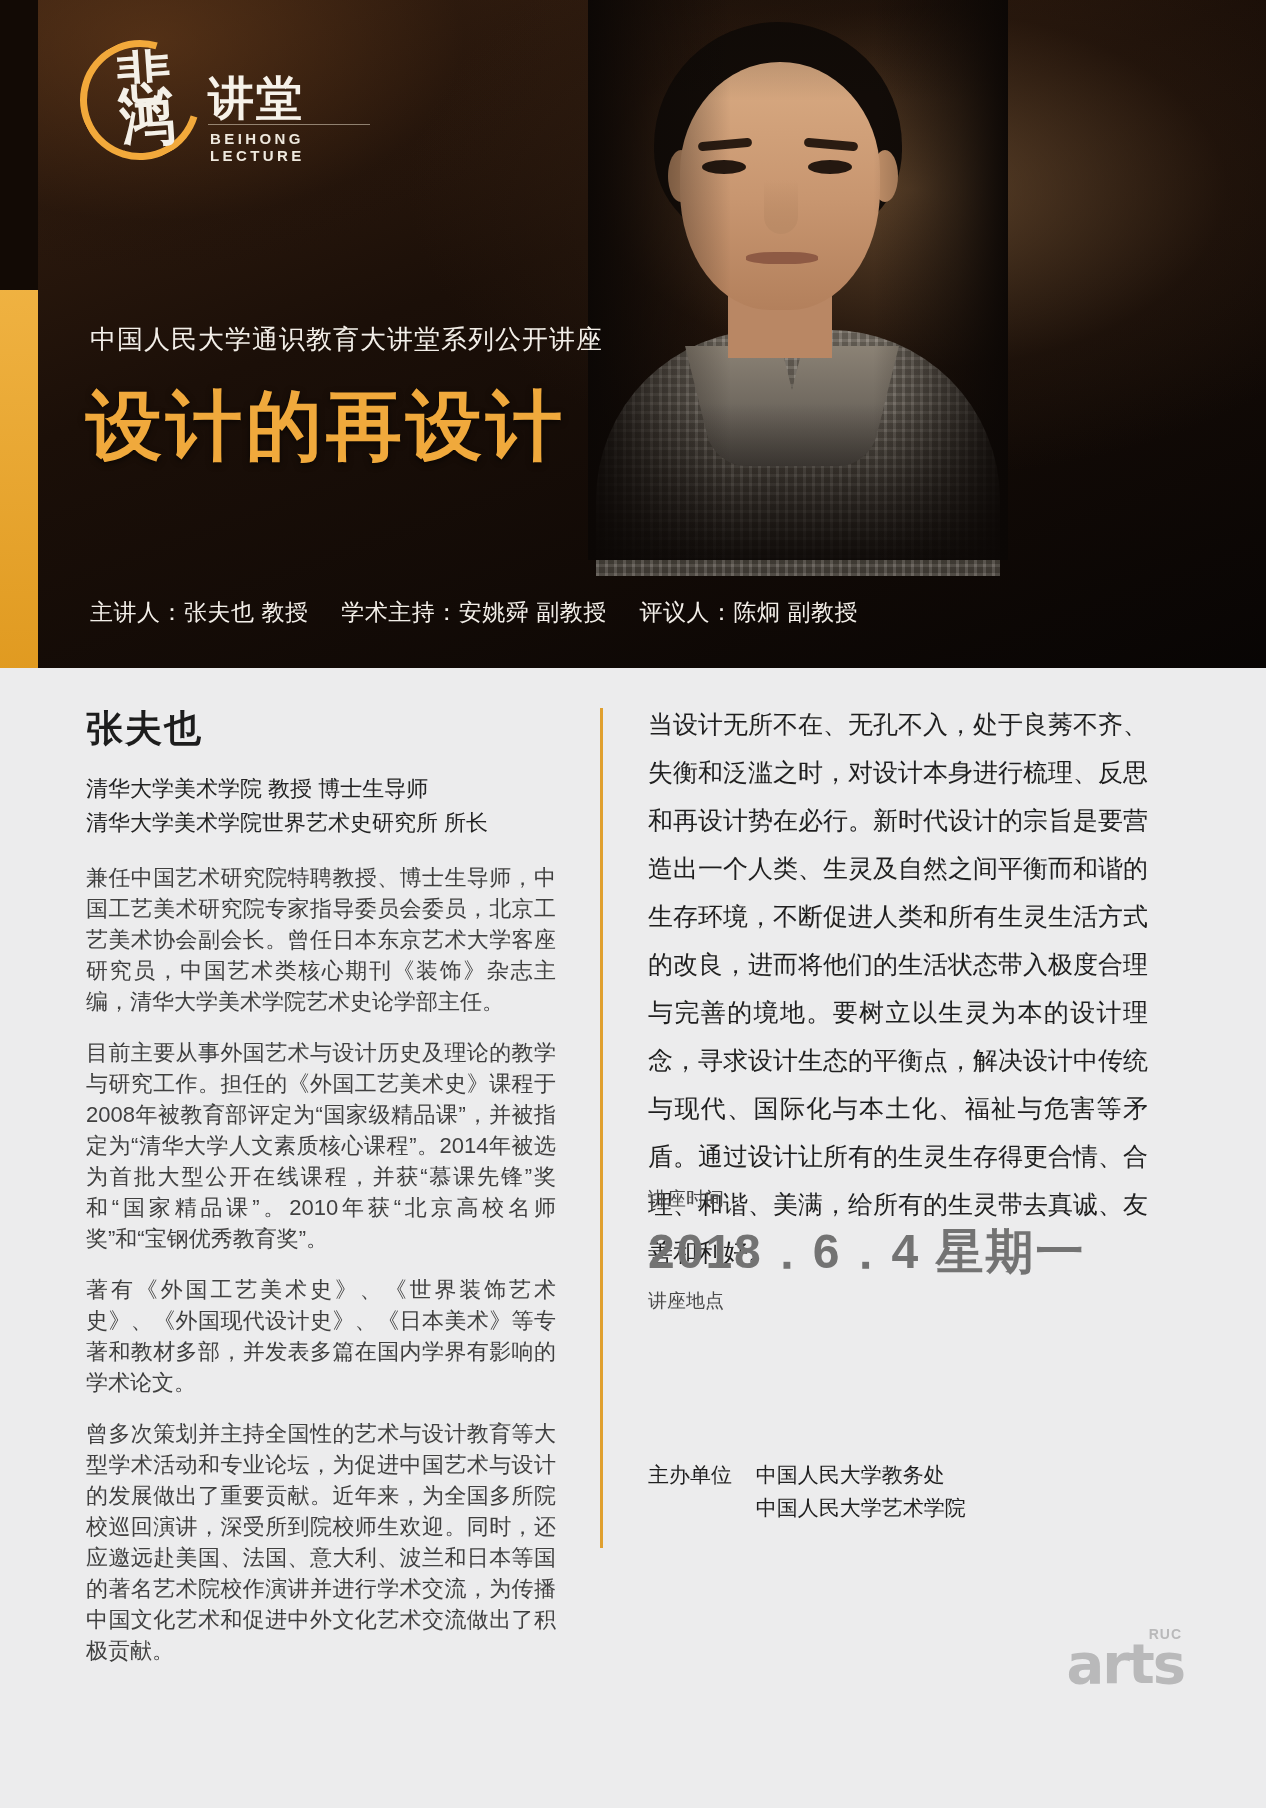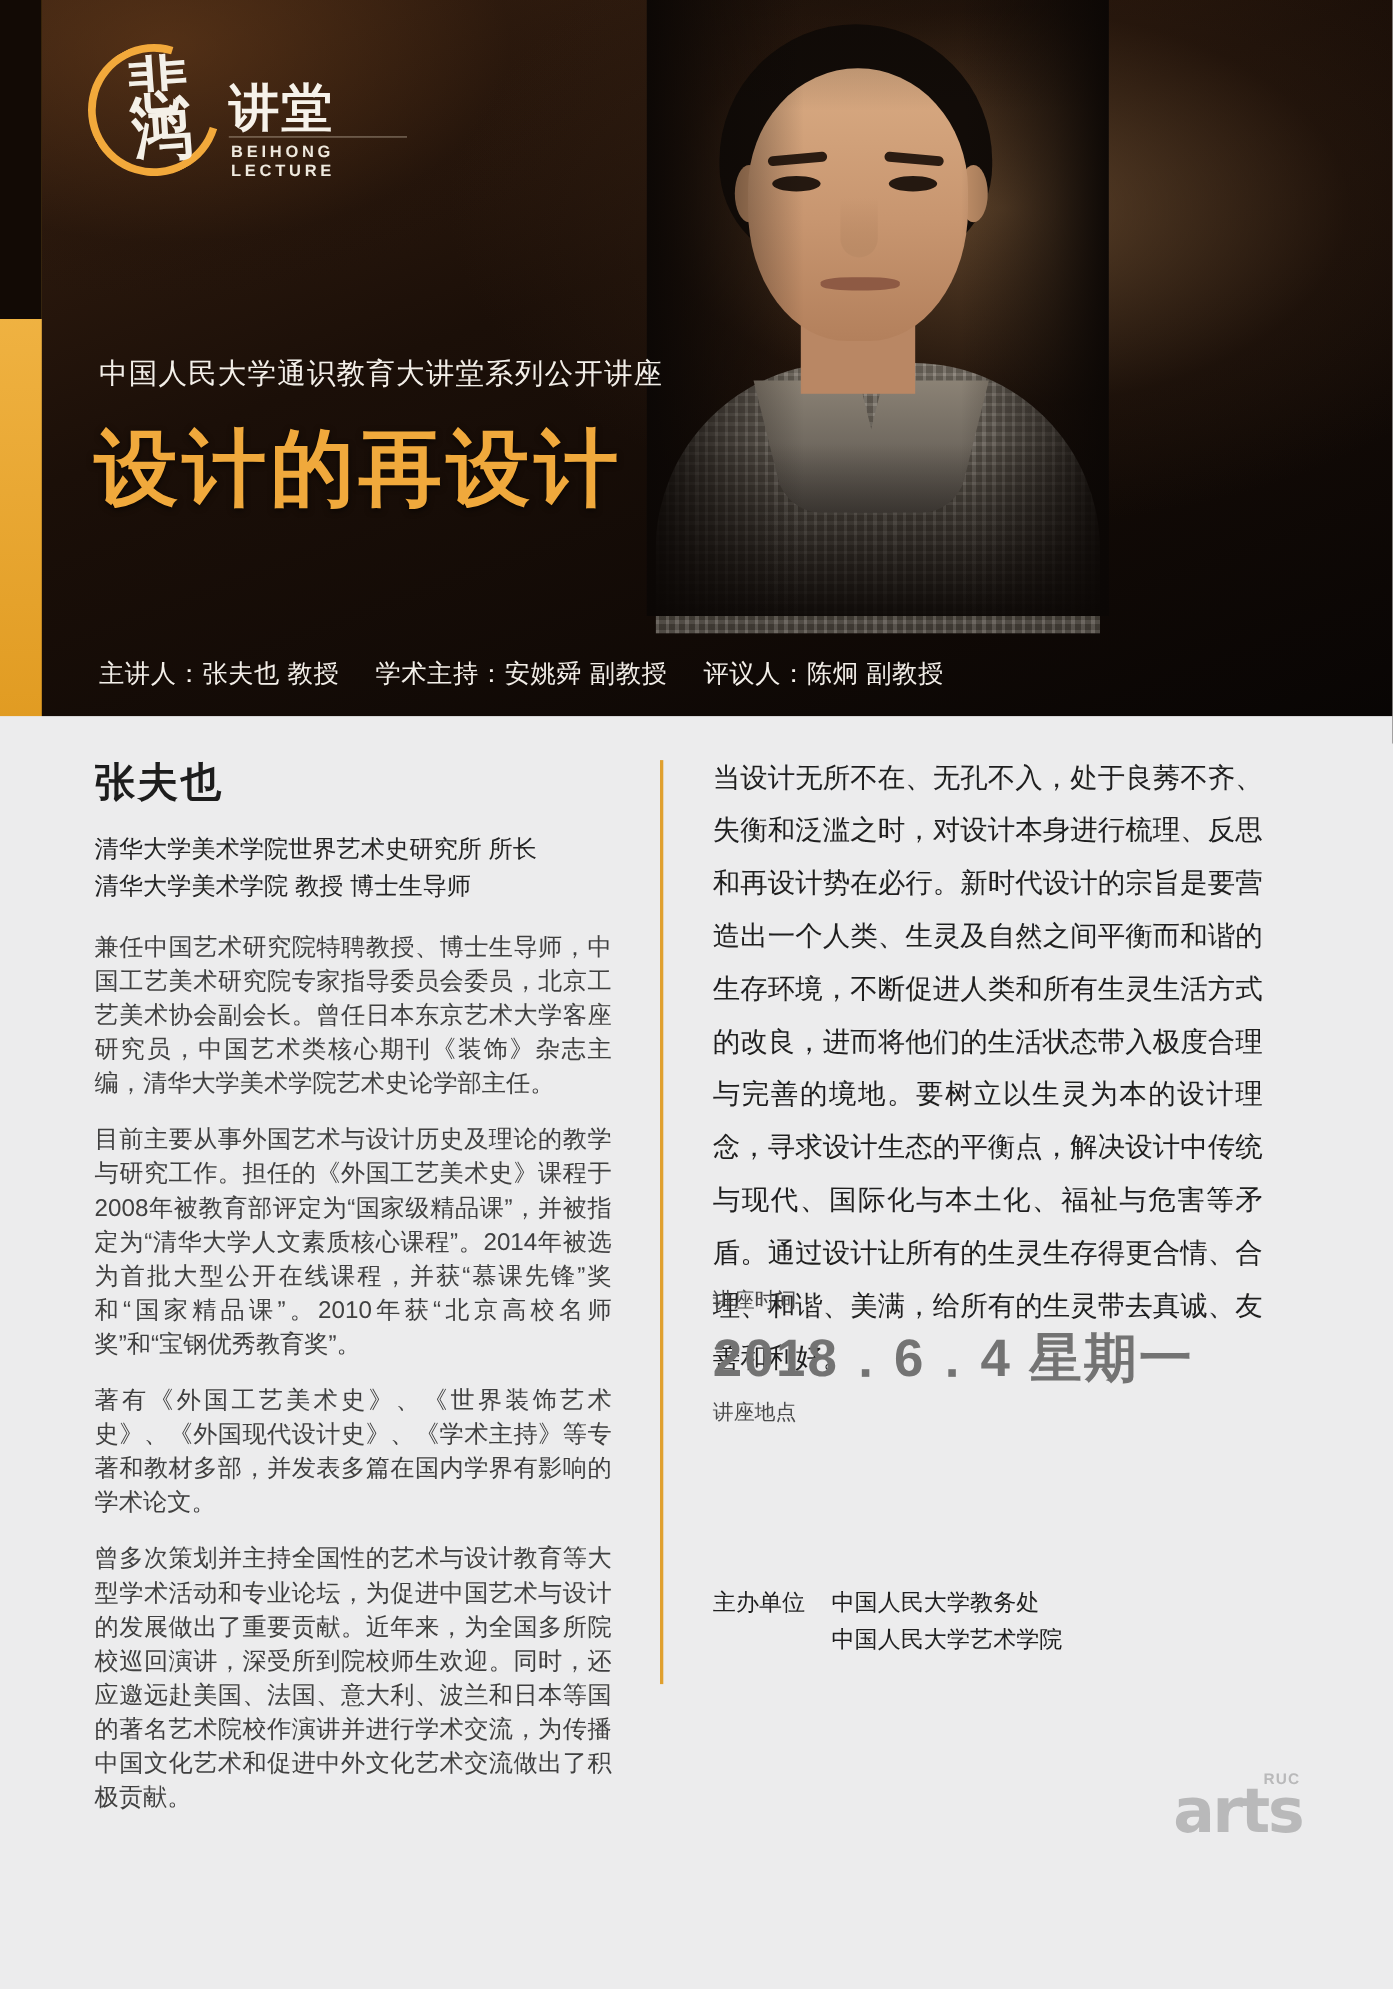--- a/index.html
+++ b/index.html
@@ -224,21 +224,21 @@
     left: 90px; top: 597px;
     color: #f3efe9;
     font-size: 23px;
     letter-spacing: 0.5px;
   }
   .credits span { margin-right: 26px; }
 
   
   .body-wrap {
     position: absolute;
-    left: 0; top: 651px;
+    left: 0; top: 668px;
     width: 1266px; height: 1132px;
     background: #ececed;
   }
   .divider {
     position: absolute;
     left: 600px; top: 40px;
     width: 3px; height: 840px;
     background: #e0a02f;
   }
 
@@ -386,26 +386,26 @@
       <span>评议人：陈炯 副教授</span>
     </div>
   </div>
 
   <div class="body-wrap">
     <div class="divider"></div>
 
     <div class="left-col">
       <div class="speaker-name">张夫也</div>
       <div class="speaker-role">
+        <div>清华大学美术学院 教授 博士生导师</div>
         <div>清华大学美术学院世界艺术史研究所 所长</div>
-        <div>清华大学美术学院 教授 博士生导师</div>
       </div>
       <p class="bio-p">兼任中国艺术研究院特聘教授、博士生导师，中国工艺美术研究院专家指导委员会委员，北京工艺美术协会副会长。曾任日本东京艺术大学客座研究员，中国艺术类核心期刊《装饰》杂志主编，清华大学美术学院艺术史论学部主任。</p>
       <p class="bio-p">目前主要从事外国艺术与设计历史及理论的教学与研究工作。担任的《外国工艺美术史》课程于2008年被教育部评定为“国家级精品课”，并被指定为“清华大学人文素质核心课程”。2014年被选为首批大型公开在线课程，并获“慕课先锋”奖和“国家精品课”。2010年获“北京高校名师奖”和“宝钢优秀教育奖”。</p>
-      <p class="bio-p">著有《外国工艺美术史》、《世界装饰艺术史》、《外国现代设计史》、《学术主持》等专著和教材多部，并发表多篇在国内学界有影响的学术论文。</p>
+      <p class="bio-p">著有《外国工艺美术史》、《世界装饰艺术史》、《外国现代设计史》、《日本美术》等专著和教材多部，并发表多篇在国内学界有影响的学术论文。</p>
       <p class="bio-p">曾多次策划并主持全国性的艺术与设计教育等大型学术活动和专业论坛，为促进中国艺术与设计的发展做出了重要贡献。近年来，为全国多所院校巡回演讲，深受所到院校师生欢迎。同时，还应邀远赴美国、法国、意大利、波兰和日本等国的著名艺术院校作演讲并进行学术交流，为传播中国文化艺术和促进中外文化艺术交流做出了积极贡献。</p>
     </div>
 
     <div class="right-col">
       <p class="abstract">当设计无所不在、无孔不入，处于良莠不齐、失衡和泛滥之时，对设计本身进行梳理、反思和再设计势在必行。新时代设计的宗旨是要营造出一个人类、生灵及自然之间平衡而和谐的生存环境，不断促进人类和所有生灵生活方式的改良，进而将他们的生活状态带入极度合理与完善的境地。要树立以生灵为本的设计理念，寻求设计生态的平衡点，解决设计中传统与现代、国际化与本土化、福祉与危害等矛盾。通过设计让所有的生灵生存得更合情、合理、和谐、美满，给所有的生灵带去真诚、友善和利好。</p>
     </div>
 
     <div class="meta-block">
       <div class="meta-label">讲座时间</div>
       <div class="meta-date">2018．6．4  星期一</div>

